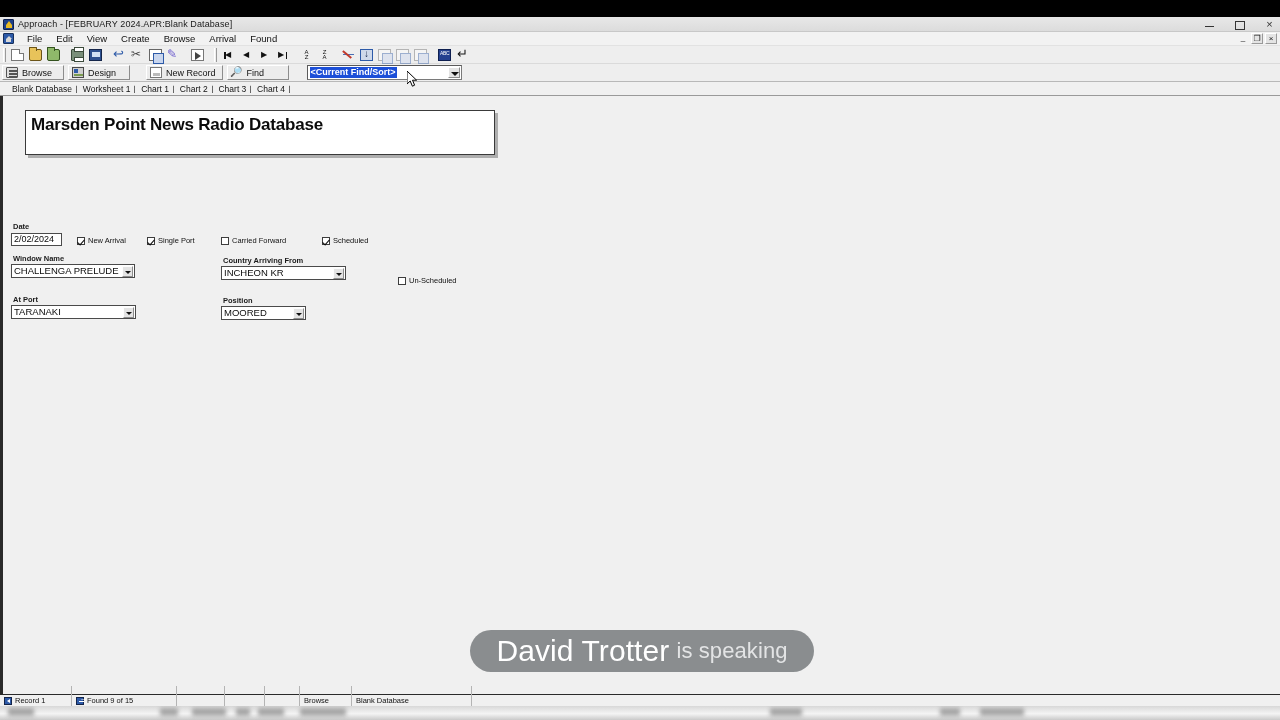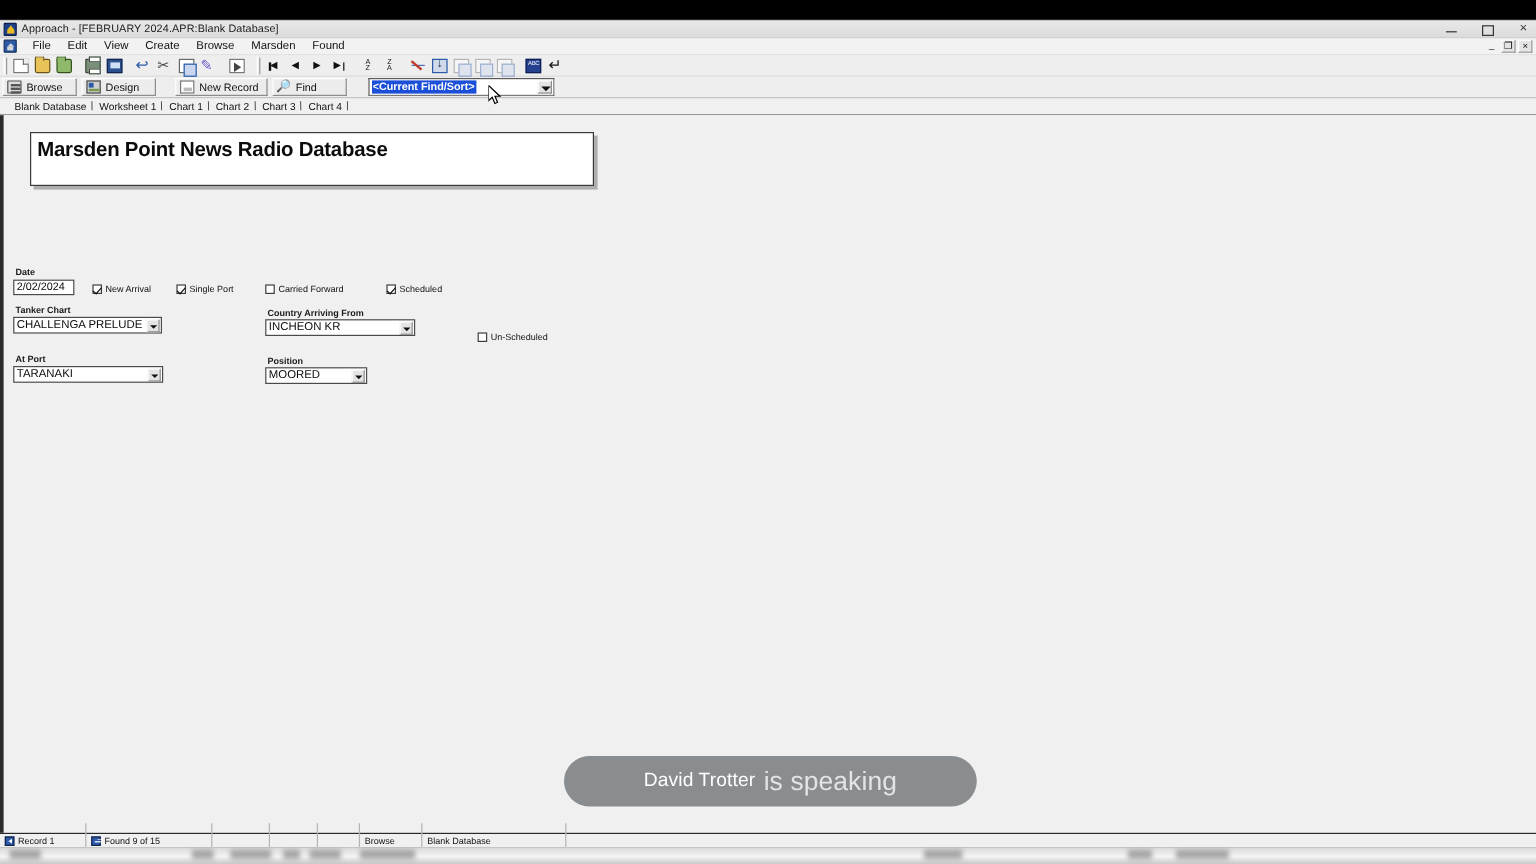--- a/index.html
+++ b/index.html
@@ -476,21 +476,21 @@
     left: 470px; top: 630px;
     width: 344px; height: 42px;
     background: #8a8d8f;
     border-radius: 21px;
     display: flex;
     align-items: center;
     justify-content: center;
     z-index: 30;
   }
   .speaking .sp-name {
-    font-size: 16px;
+    font-size: 30px;
     color: #ffffff;
     font-weight: normal;
     letter-spacing: 0.1px;
   }
   .speaking .sp-suffix {
     font-size: 22px;
     color: #e3e4e5;
     margin-left: 7px;
     letter-spacing: 0.1px;
   }
@@ -578,21 +578,21 @@
       </div>
     </div>
 
     <div class="menubar">
       <div class="menu-doc-icon"></div>
       <div class="menu-item">File</div>
       <div class="menu-item">Edit</div>
       <div class="menu-item">View</div>
       <div class="menu-item">Create</div>
       <div class="menu-item">Browse</div>
-      <div class="menu-item">Marsden</div>
+      <div class="menu-item">Arrival</div>
       <div class="menu-item">Found</div>
       <div class="mdi-controls">
         <div class="mdi-btn flat">_</div>
         <div class="mdi-btn">❐</div>
         <div class="mdi-btn">×</div>
       </div>
     </div>
 
     <div class="toolbar">
       <div class="grip"></div>
@@ -752,21 +752,21 @@
       </div>
       <div class="chk on" style="left:319px; top:139px;">
         <span class="box"></span>
         <span class="lab">Scheduled</span>
       </div>
       <div class="chk" style="left:395px; top:139px;margin-top:40px;">
         <span class="box"></span>
         <span class="lab">Un-Scheduled</span>
       </div>
 
-      <div class="fld-label" style="left:10px; top:158px;">Tanker Chart</div>
+      <div class="fld-label" style="left:10px; top:158px;">Window Name</div>
       <div class="combo" style="left:8px; top:168px; width:124px;">
         <span class="cv">CHALLENGA PRELUDE</span>
         <span class="carrow"></span>
       </div>
 
       <div class="fld-label" style="left:220px; top:160px;">Country Arriving From</div>
       <div class="combo" style="left:218px; top:170px; width:125px;">
         <span class="cv">INCHEON KR</span>
         <span class="carrow"></span>
       </div>

